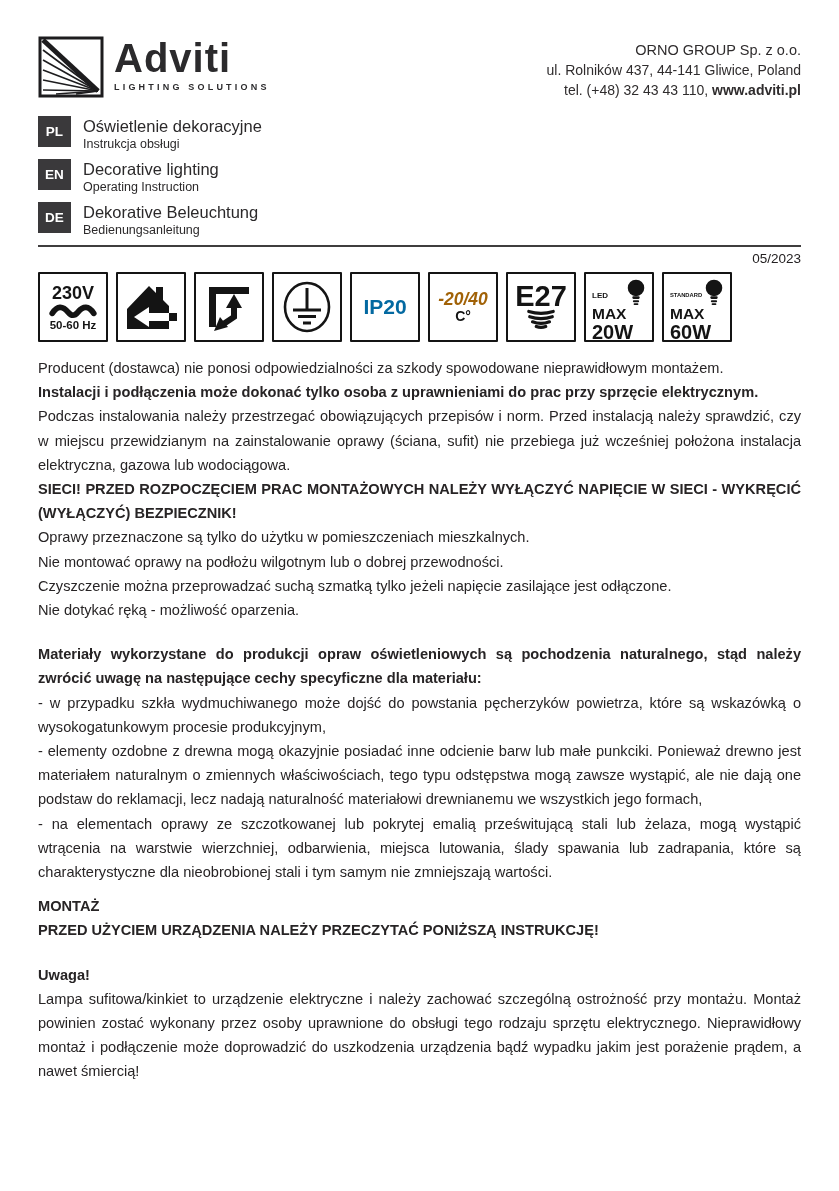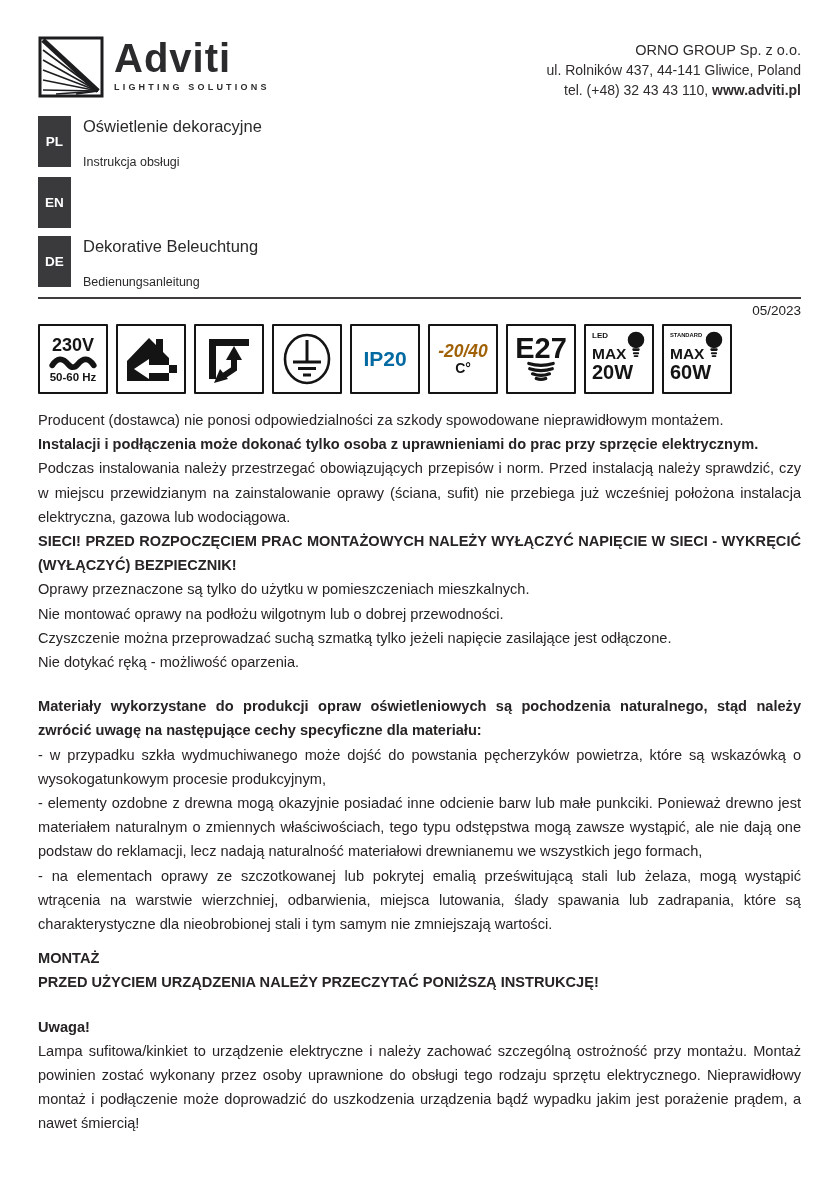--- a/index.html
+++ b/index.html
@@ -13,39 +13,39 @@
   .brand-col { padding-top:2px; }
   .brand { font-size:40px; font-weight:bold; letter-spacing:1px; color:#2b2a2c; line-height:40px; }
   .tagline { font-size:9px; font-weight:bold; letter-spacing:3.2px; color:#2b2a2c; margin-top:4px; }
   .company { text-align:right; font-size:14px; line-height:20px; color:#2f2c2d; padding-top:4px; }
   .company .cname { font-weight:normal; font-size:14.5px; }
   .company .site { font-weight:bold; }
 
   
   .langs { margin-top:16px; }
   .lang-row { display:flex; align-items:flex-start; gap:12px; margin-bottom:8px; }
-  .lang-badge { width:33px; height:51px; background:#3a393b; color:#fff; font-weight:bold; font-size:13.5px; display:flex; align-items:center; justify-content:center; flex:0 0 auto; }
+  .lang-badge { width:33px; height:31px; background:#3a393b; color:#fff; font-weight:bold; font-size:13.5px; display:flex; align-items:center; justify-content:center; flex:0 0 auto; }
   .lang-title { font-size:16.5px; color:#2b292a; line-height:18px; padding-top:1px; }
-  .lang-sub { font-size:12.5px; color:#2b292a; margin-top:20px; }
+  .lang-sub { font-size:12.5px; color:#2b292a; margin-top:2px; }
 
   .rule { height:2px; background:#3f3d3e; margin-top:8px; }
   .date { text-align:right; font-size:13.5px; margin-top:4px; color:#242122; }
 
   
   .icons { display:flex; gap:8px; margin-top:6px; }
   .ibox { width:70px; height:70px; border:2.4px solid #141414; border-radius:1px; background:#fff;
           display:flex; flex-direction:column; align-items:center; justify-content:center; position:relative; overflow:hidden; }
   .ibox .t1 { font-weight:bold; font-size:18px; line-height:18px; color:#141414; letter-spacing:0; }
   .ibox .t2 { font-weight:bold; font-size:11.5px; line-height:12px; color:#141414; }
   .ip { font-weight:bold; font-size:21px; color:#0369a1; }
   .temp1 { font-weight:bold; font-size:17.5px; color:#a16207; line-height:19px;font-style:italic;}
   .temp2 { font-weight:bold; font-size:14px; color:#141414; line-height:15px;}
   .e27 { font-weight:bold; font-size:29px; line-height:24px; color:#141414; }
   .bulb-box { align-items:flex-start; justify-content:flex-start; padding:5px 0 0 6px; }
-  .bulb-tag { font-weight:bold; font-size:8px; color:#141414; line-height:9px; }
+  .bulb-tag { font-weight:bold; font-size:8px; color:#141414; line-height:9px;margin-top:12px; }
   .bulb-tag.small { font-size:5.8px; }
   .bulb-max { font-weight:bold; font-size:15.5px; line-height:17px; color:#141414; margin-top:5px; }
   .bulb-w { font-weight:bold; font-size:20px; line-height:21px; color:#141414; }
   .bulb-svg { position:absolute; top:5px; right:5px; }
 
   
   .main-title { margin-top:32px; font-weight:bold; font-size:14.2px; color:#211e1f; letter-spacing:0.1px; }
   .bodytext { margin-top:14px; }
   .bodytext p { font-size:14.6px; line-height:24.2px; text-align:justify; color:#272425; }
   .bodytext p.b { font-weight:bold; }
@@ -88,20 +88,24 @@
   <div class="langs">
     <div class="lang-row">
       <div class="lang-badge">PL</div>
       <div>
         <div class="lang-title">Oświetlenie dekoracyjne</div>
         <div class="lang-sub">Instrukcja obsługi</div>
       </div>
     </div>
     <div class="lang-row">
       <div class="lang-badge">EN</div>
+      <div>
+        <div class="lang-title">Decorative lighting</div>
+        <div class="lang-sub">Operating Instruction</div>
+      </div>
     </div>
     <div class="lang-row">
       <div class="lang-badge">DE</div>
       <div>
         <div class="lang-title">Dekorative Beleuchtung</div>
         <div class="lang-sub">Bedienungsanleitung</div>
       </div>
     </div>
   </div>
 

